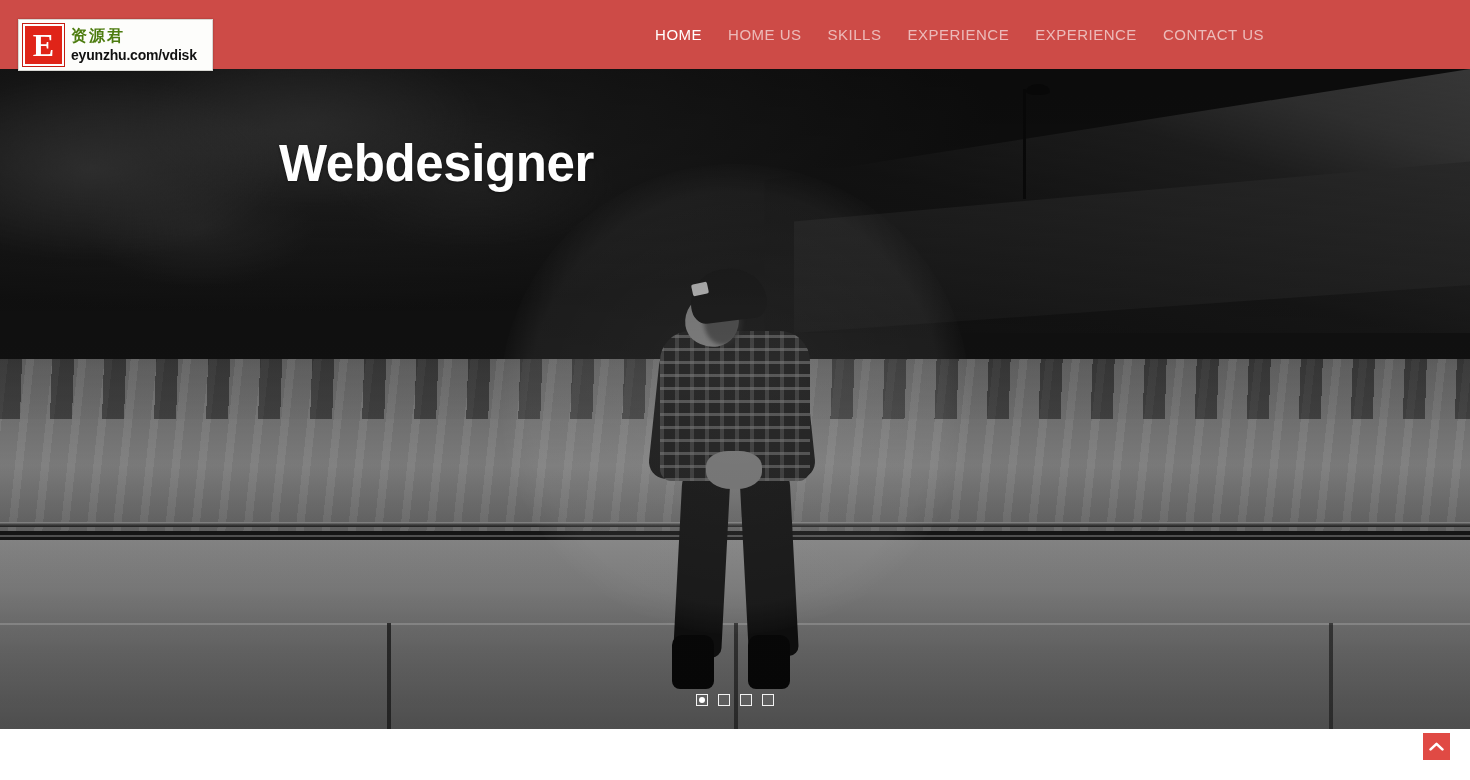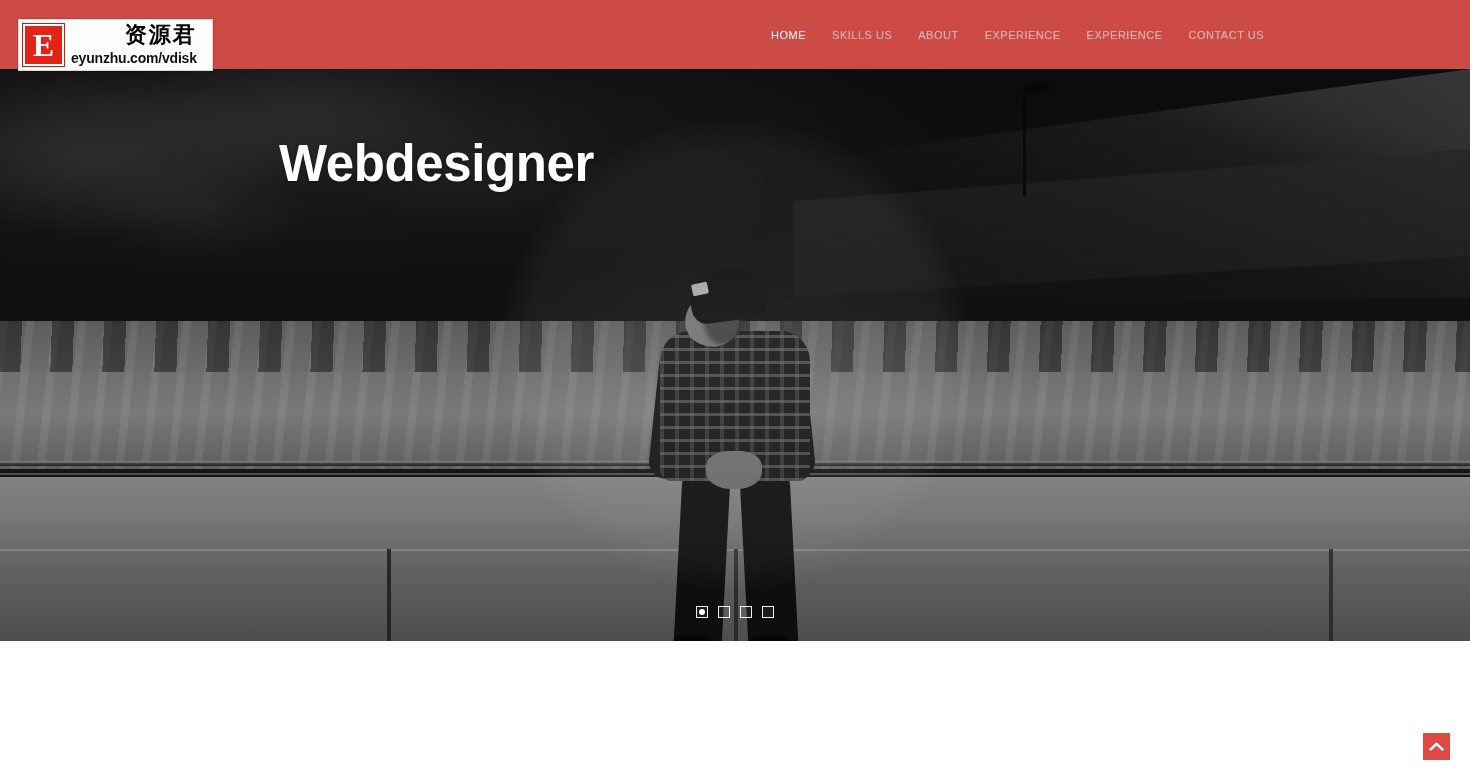--- a/index.html
+++ b/index.html
@@ -23,21 +23,21 @@
     position:absolute; left:33px; top:17px;
     font-family:"Liberation Serif", serif;
     font-size:31px; color:#ffffff; font-weight:400;
     letter-spacing:.2px; white-space:nowrap;
   }
   .main-nav {
     position:absolute; right:193px; top:0;
     height:69px; display:flex; align-items:center; gap:0;
   }
   .nav-link {
-    font-size:11px; letter-spacing:.5px;
+    font-size:15px; letter-spacing:.5px;
     color:rgba(255,255,255,.62);
     text-decoration:none; padding:0 13px;
     white-space:nowrap; cursor:pointer;
   }
   .nav-link.active { color:#ffffff; }
 
   
   .watermark {
     position:absolute; left:18px; top:19px;
     width:195px; height:52px;
@@ -53,33 +53,32 @@
     border:2px solid #fff; outline:1px solid #c41c12;
     flex:0 0 auto; margin-right:7px;
   }
   .wm-logo-letter {
     font-family:"Liberation Serif", serif;
     font-size:32px; font-weight:700; color:#ffffff; line-height:1;
   }
   .wm-text { display:flex; flex-direction:column; justify-content:center; }
   .wm-cn {
     font-family:"DejaVu Sans", sans-serif;
-    font-size:22px; font-weight:700; color:#000000; line-height:1.08;
+    font-size:16px; font-weight:700; color:#4d7c0f; line-height:1.08;
     letter-spacing:2px;
-    text-align:right;
   }
   .wm-url {
     font-size:14px; font-weight:700; color:#111;
     line-height:1.1; letter-spacing:-.2px; margin-top:4px;
   }
 
   
   .hero {
     position:absolute; top:69px; left:0;
-    width:1470px; height:572px;
+    width:1470px; height:660px;
     overflow:hidden;
     background:#1b1b1b;
   }
   .hero-photo { position:absolute; inset:0; }
 
   
   .sky {
     position:absolute; left:0; top:0; width:100%; height:46%;
     background:
       radial-gradient(ellipse 50% 60% at 18% 20%, #3a3a3a 0%, #222 45%, #141414 100%),
@@ -318,22 +317,22 @@
       <button class="indicator"></button>
       <button class="indicator"></button>
       <button class="indicator"></button>
     </div>
   </section>
 
   <header class="site-header">
     <a class="brand">Clean Profile</a>
     <nav class="main-nav">
       <a class="nav-link active">HOME</a>
-      <a class="nav-link">SKILLS US</a>
-      <a class="nav-link">ABOUT</a>
+      <a class="nav-link">HOME US</a>
+      <a class="nav-link">SKILLS</a>
       <a class="nav-link">EXPERIENCE</a>
       <a class="nav-link">EXPERIENCE</a>
       <a class="nav-link">CONTACT US</a>
     </nav>
   </header>
 
   <div class="watermark">
     <div class="wm-logo">
       <span class="wm-logo-letter">E</span>
     </div>

